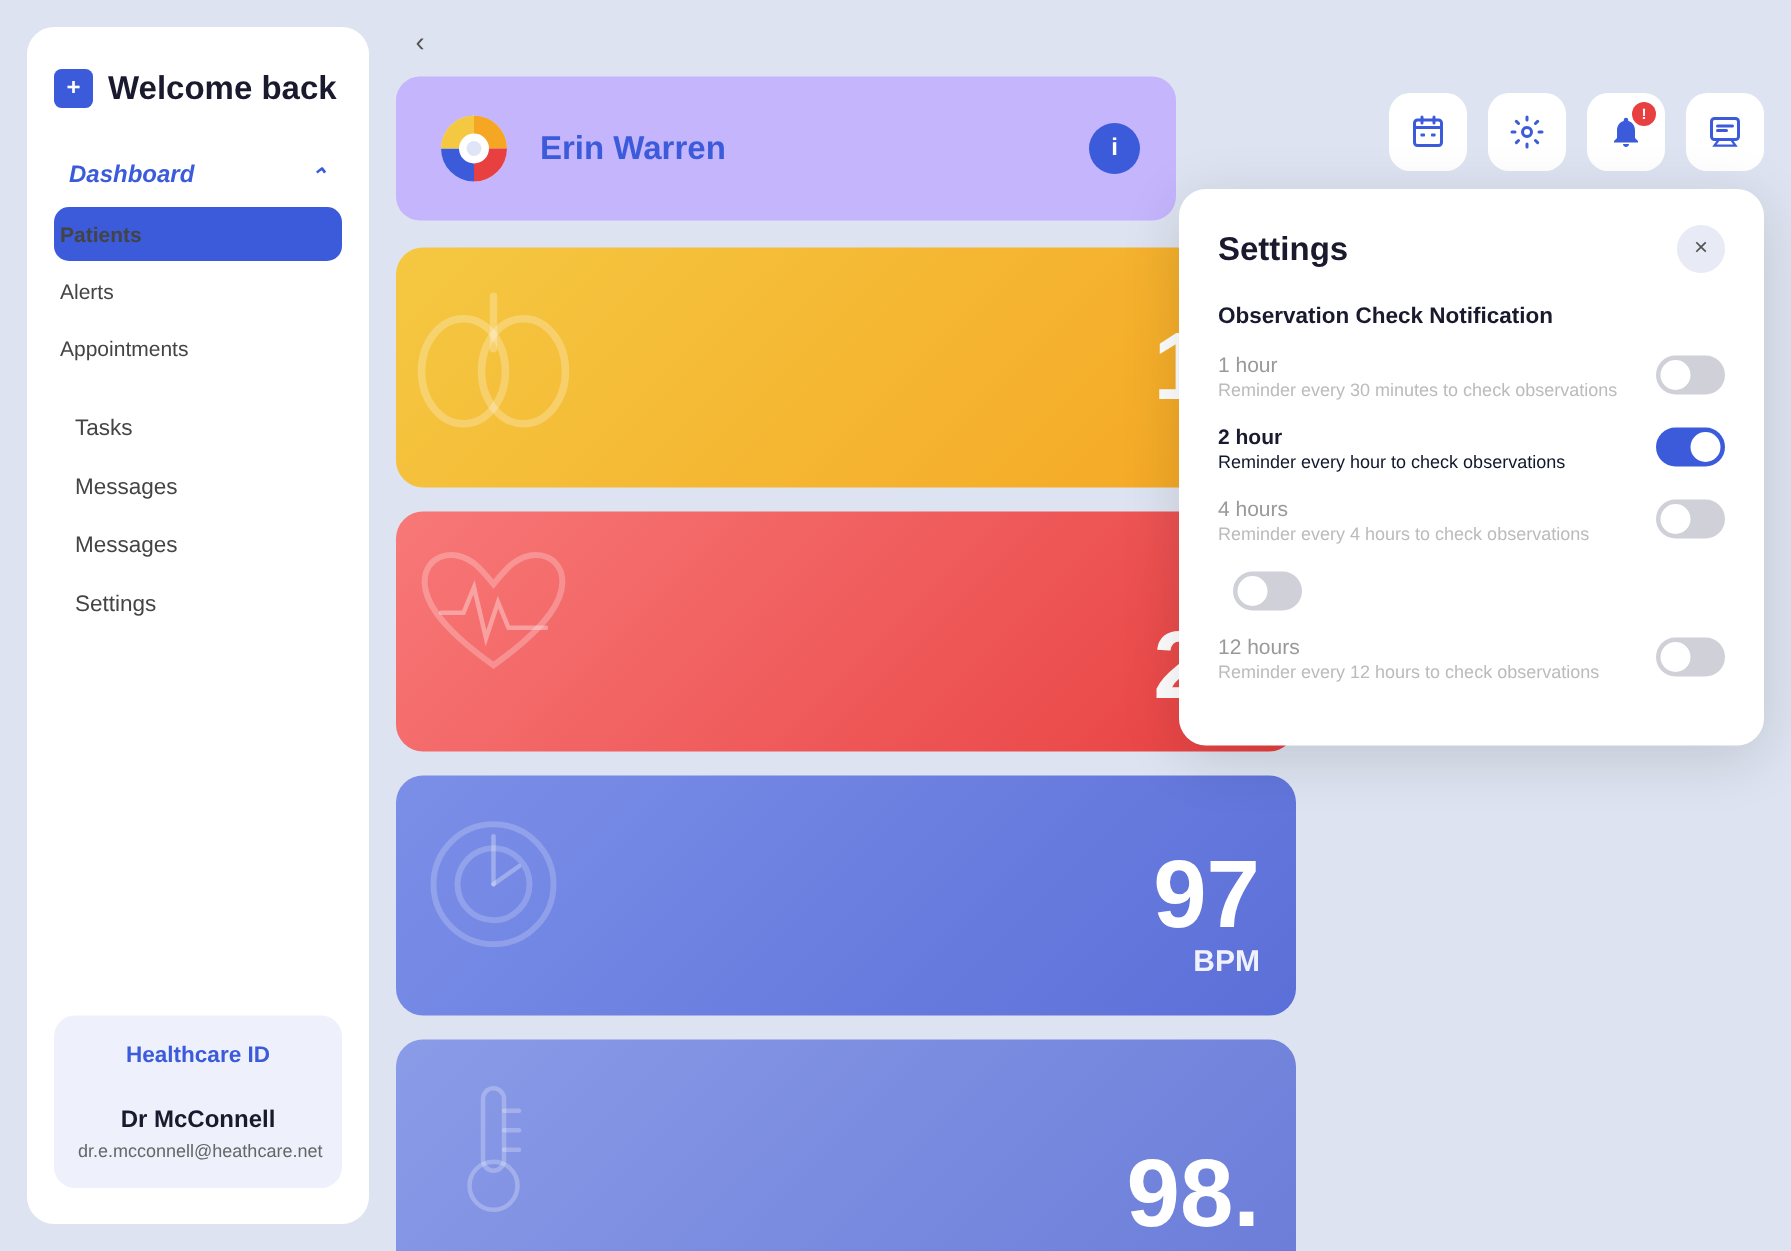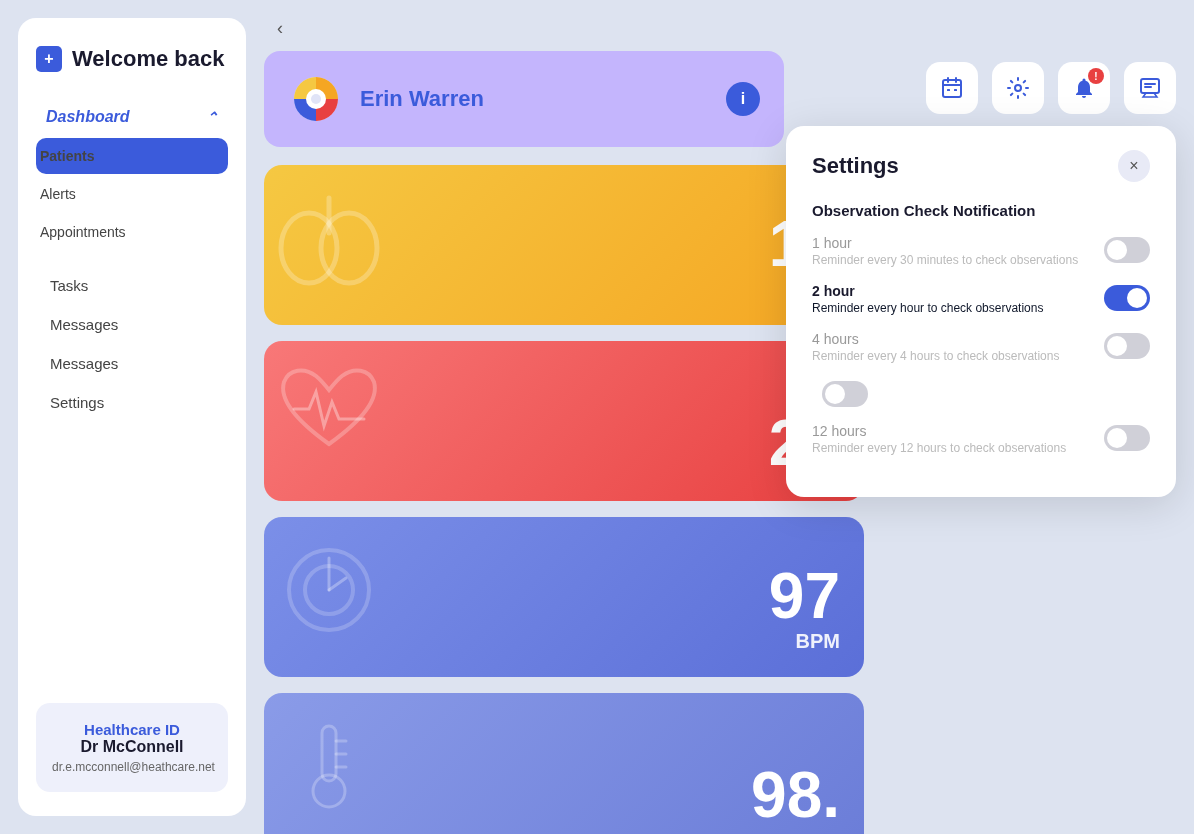--- a/index.html
+++ b/index.html
@@ -124,21 +124,21 @@
       background: #eef0fb;
       border-radius: 14px;
       padding: 18px 16px;
       text-align: center;
     }
 
     .healthcare-label {
       color: #3b5bdb;
       font-weight: 700;
       font-size: 15px;
-      margin-bottom: 0;
+      margin-bottom: 26px;
     }
 
     .doctor-name {
       font-size: 16px;
       font-weight: 600;
       color: #1a1a2e;
       margin-bottom: 4px;
     }
 
     .doctor-email {

